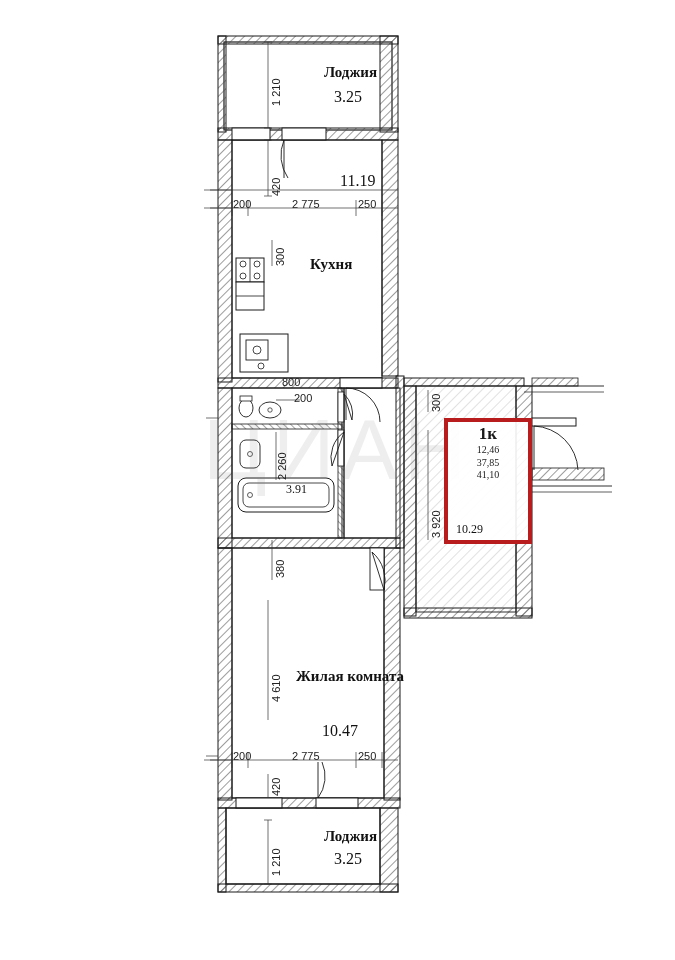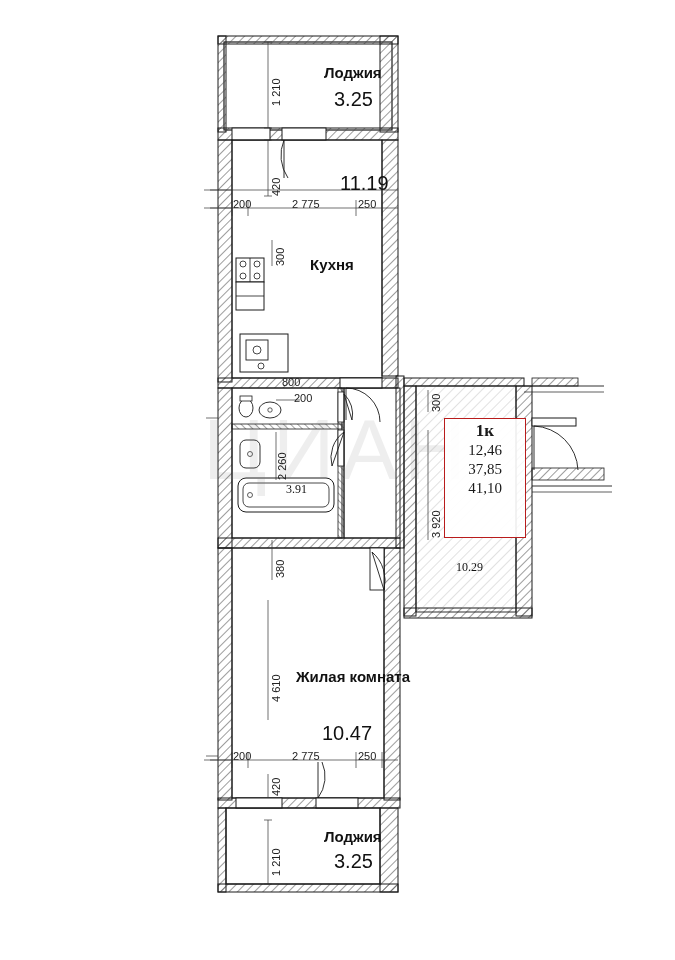--- a/index.html
+++ b/index.html
@@ -16,60 +16,60 @@
     overflow: hidden;
   }
   #plan {
     position: absolute;
     left: 0; top: 0;
     width: 675px; height: 960px;
   }
   .lbl {
     position: absolute;
     white-space: nowrap;
-    font-family: Liberation Sans, sans-serif;
+    font-family: Liberation Serif, serif;
     color: #111;
     pointer-events: none;
   }
   .room-name {
     font-weight: bold;
     font-size: 15px;
   }
   .room-area {
-    font-size: 20px;
+    font-size: 16px;
   }
   .dim {
     font-size: 11px;
     color: #222;
     font-family: "Liberation Sans", sans-serif;
   }
   .dim.vert {
     transform-origin: 0 0;
     transform: rotate(-90deg);
   }
   .small-area {
     font-size: 12px;
     font-family: "Liberation Serif", serif;
     text-align: center;
   }
   .stamp {
     position: absolute;
-    border: 1px solid #b91c1c;
+    border: 4px solid #b91c1c;
     background: rgba(255,255,255,0.92);
   }
   .stamp .st-title {
     font-family: "Liberation Serif", serif;
     font-weight: bold;
     font-size: 17px;
     text-align: center;
     padding-top: 2px;
   }
   .stamp .st-row {
     font-family: "Liberation Serif", serif;
-    font-size: 15px;
+    font-size: 10px;
     text-align: center;
     line-height: 1.25;
   }
   .watermark {
     position: absolute;
     left: 0; top: 400px;
     width: 675px;
     text-align: center;
     font-family: "Liberation Sans", sans-serif;
     font-size: 86px;
@@ -308,13 +308,13 @@
 <div class="lbl room-name" style="left:324px; top:828px;">Лоджия</div>
 <div class="lbl room-area" style="left:334px; top:850px;">3.25</div>
 <div class="lbl dim vert" style="left:270px; top:876px;">1 210</div>
 
 <div class="stamp" style="left:444px; top:418px; width:80px; height:118px;">
   <div class="st-title">1к</div>
   <div class="st-row">12,46</div>
   <div class="st-row">37,85</div>
   <div class="st-row">41,10</div>
 </div>
-<div class="lbl small-area" style="left:456px; top:560px;">10.29</div>
+<div class="lbl small-area" style="left:456px; top:522px;">10.29</div>
 
 </body></html>

